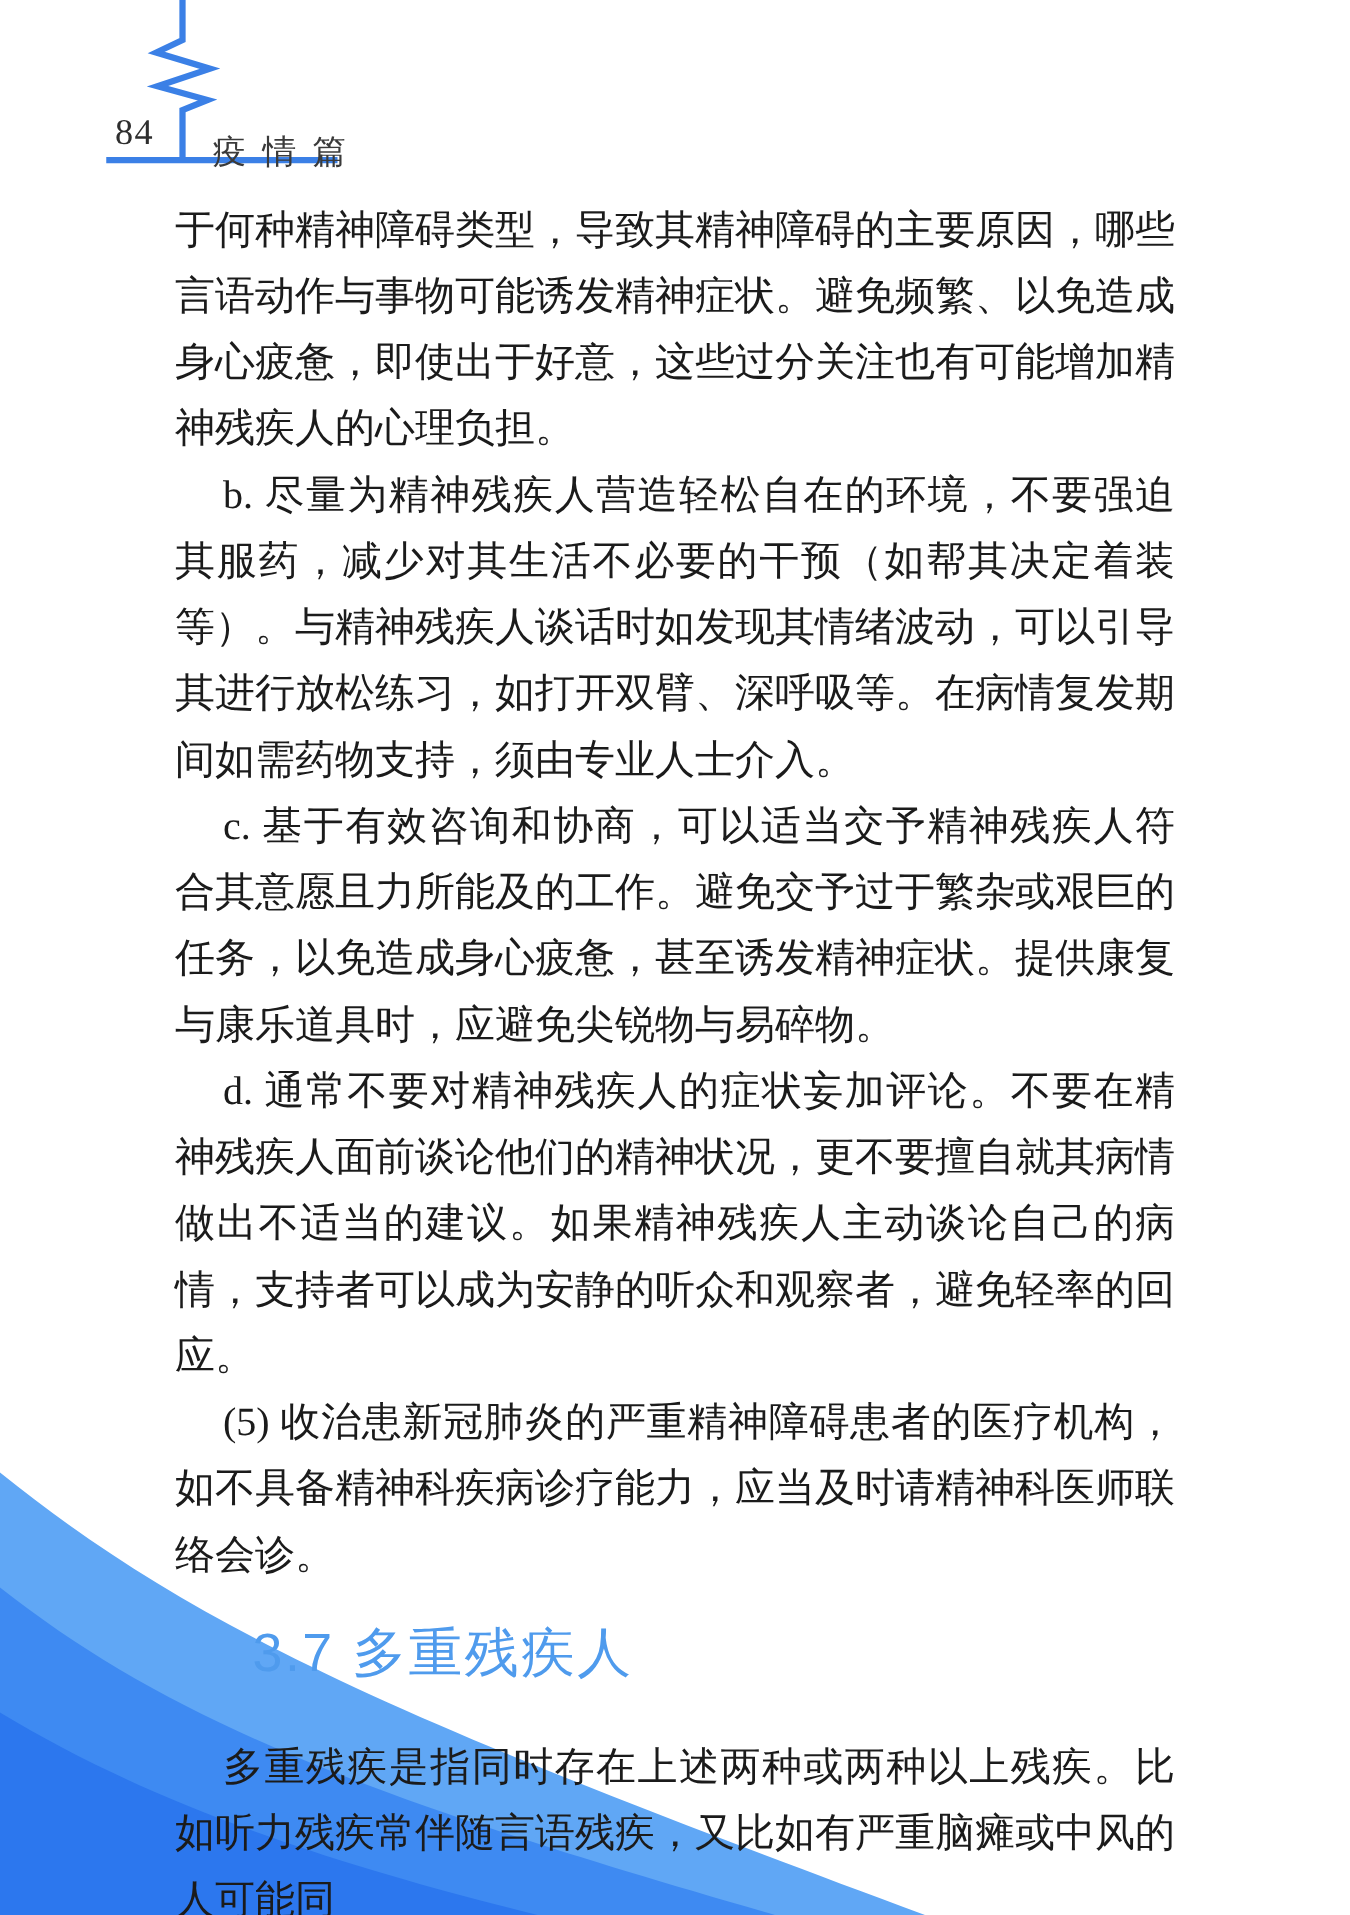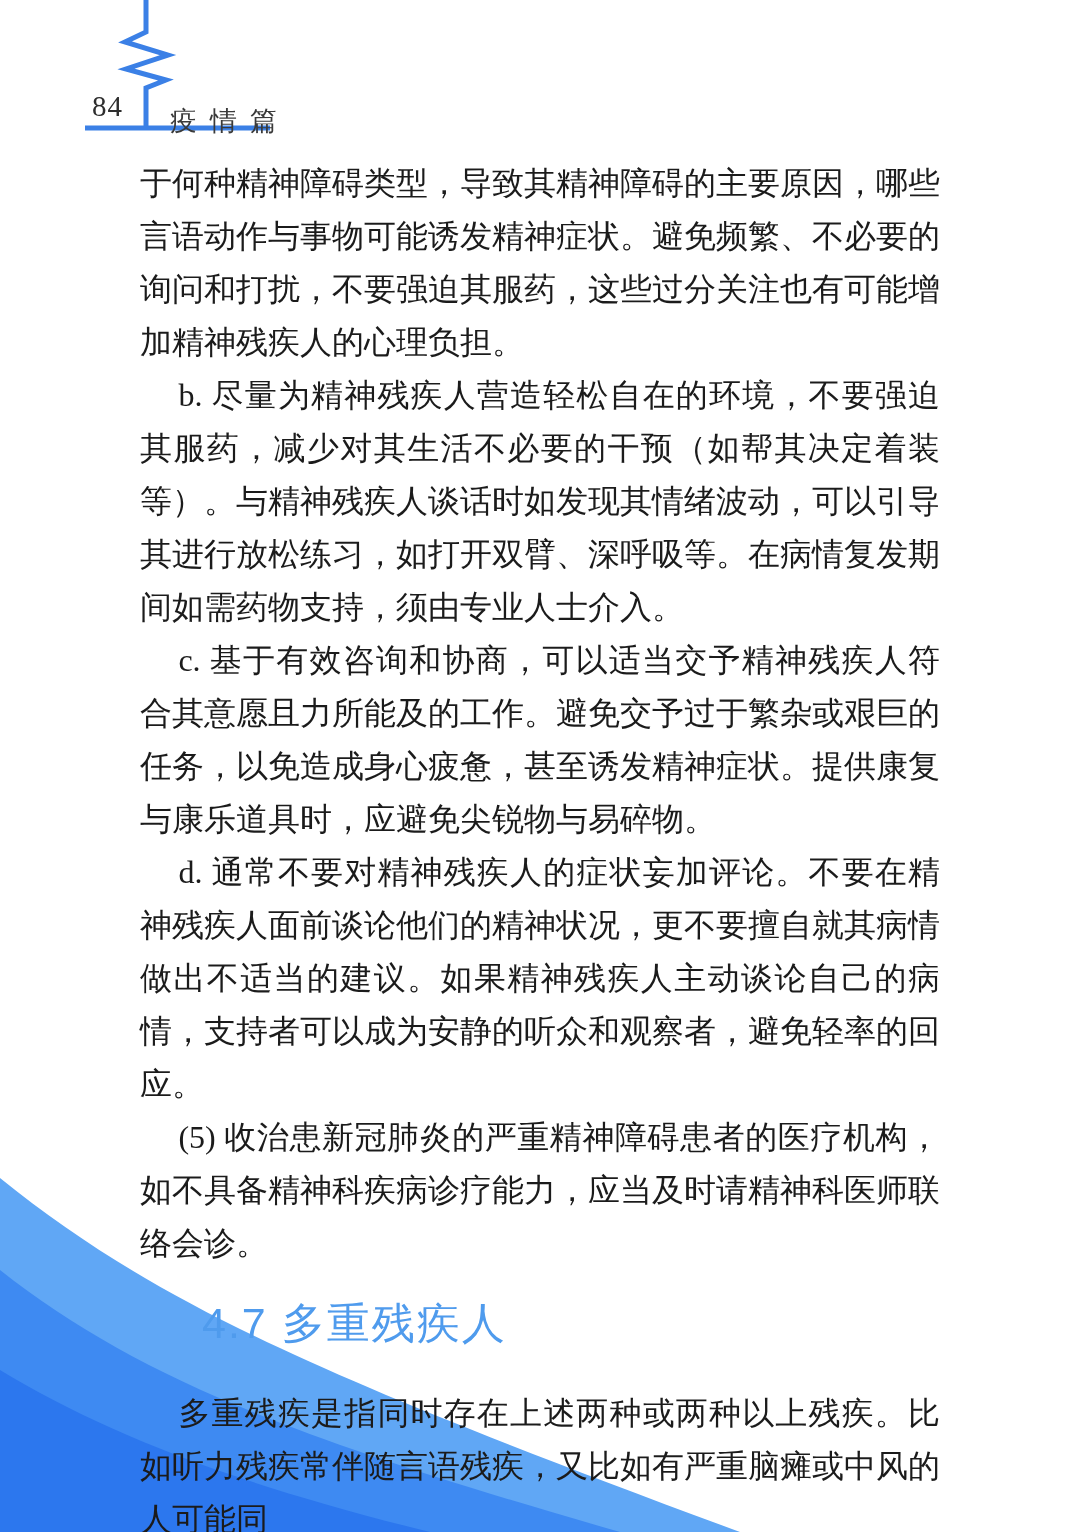--- a/index.html
+++ b/index.html
@@ -68,25 +68,25 @@
     <path d="M146,0 L146,32 L125,42 L168,55 L126,69 L166,80 L146,88 L146,127" fill="none" stroke="#3b80e6" stroke-width="5" stroke-linejoin="miter"></path>
     <line x1="85" y1="128" x2="270" y2="128" stroke="#3b80e6" stroke-width="5"></line>
   </svg>
 
   <span class="page-number">84</span>
   <span class="section-label">疫情篇</span>
 
   <div class="content">
 
     <div>
-        <p>于何种精神障碍类型，导致其精神障碍的主要原因，哪些言语动作与事物可能诱发精神症状。避免频繁、不必要的询问和打扰，不要强迫其服药，这些过分关注也有可能增加精神残疾人的心理负担。</p>
+        <p>于何种精神障碍类型，导致其精神障碍的主要原因，哪些言语动作与事物可能诱发精神症状。避免频繁、以免造成身心疲惫，即使出于好意，这些过分关注也有可能增加精神残疾人的心理负担。</p>
         <p class="indented">b. 尽量为精神残疾人营造轻松自在的环境，不要强迫其服药，减少对其生活不必要的干预（如帮其决定着装等）。与精神残疾人谈话时如发现其情绪波动，可以引导其进行放松练习，如打开双臂、深呼吸等。在病情复发期间如需药物支持，须由专业人士介入。</p>
         <p class="indented">c. 基于有效咨询和协商，可以适当交予精神残疾人符合其意愿且力所能及的工作。避免交予过于繁杂或艰巨的任务，以免造成身心疲惫，甚至诱发精神症状。提供康复与康乐道具时，应避免尖锐物与易碎物。</p>
         <p class="indented">d. 通常不要对精神残疾人的症状妄加评论。不要在精神残疾人面前谈论他们的精神状况，更不要擅自就其病情做出不适当的建议。如果精神残疾人主动谈论自己的病情，支持者可以成为安静的听众和观察者，避免轻率的回应。</p>
         <p class="indented">(5) 收治患新冠肺炎的严重精神障碍患者的医疗机构，如不具备精神科疾病诊疗能力，应当及时请精神科医师联络会诊。</p>
       </div>
 
-    <h2 class="section-heading">4.7 多重残疾人</h2>
+    <h2 class="section-heading">3.7 多重残疾人</h2>
 
     <p class="indented closing">多重残疾是指同时存在上述两种或两种以上残疾。比如听力残疾常伴随言语残疾，又比如有严重脑瘫或中风的人可能同</p>
   </div>
 
 </div>
 
 </body></html>

